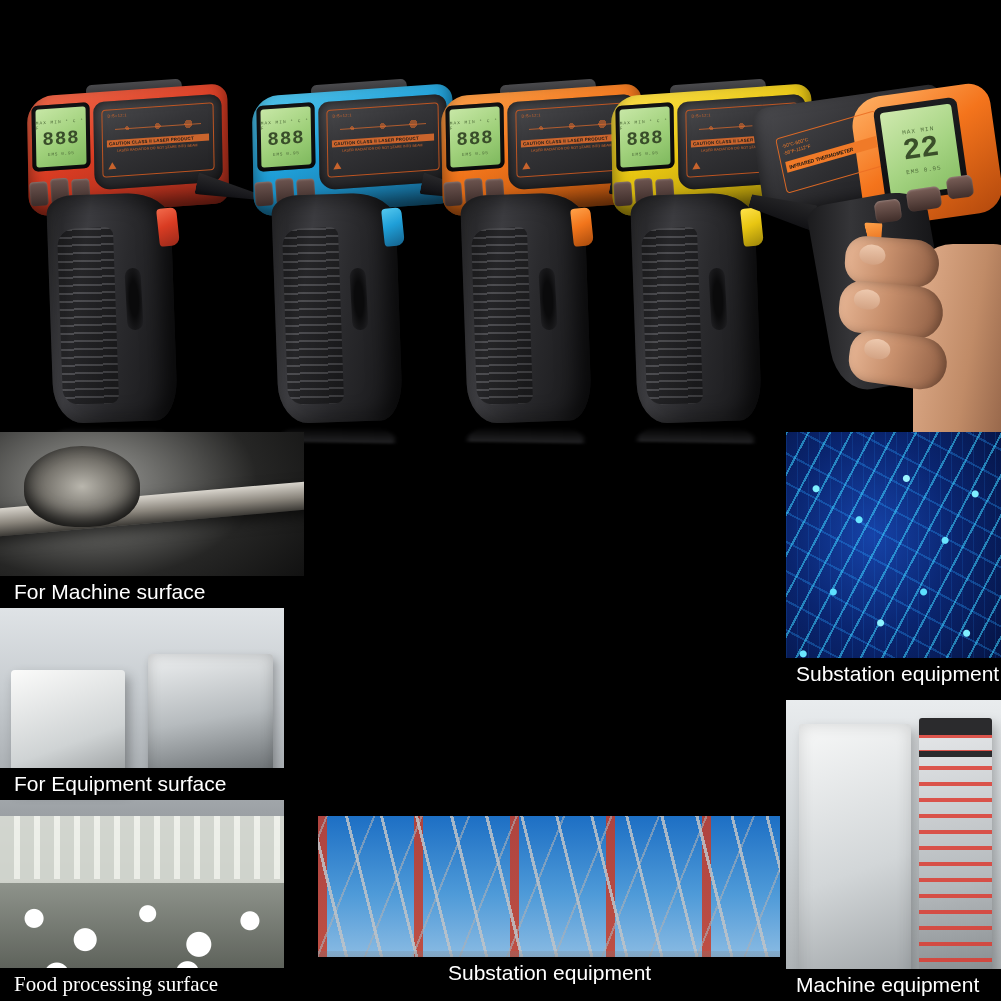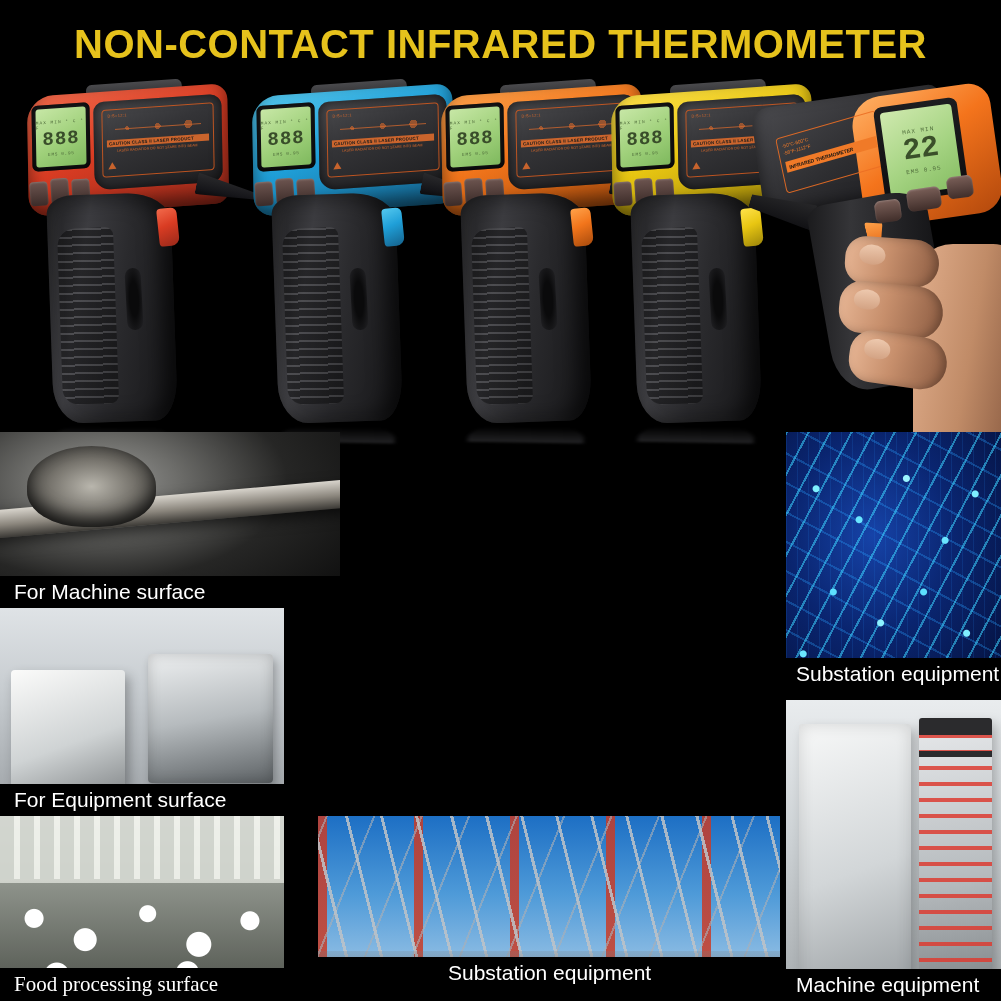--- a/index.html
+++ b/index.html
@@ -403,21 +403,20 @@
       linear-gradient(170deg,#e8eaec,#b4b9bc 60%,#7d8285);
     border-radius: 3px;
     box-shadow: 4px 6px 12px rgba(0,0,0,.25);
   }
 </style>
 </head>
 <body>
 
 <div id="page">
 
-  <div class="title">NON-CONTACT INFRARED THERMOMETER</div>
 
   <div class="hero">
 
     <div class="gun c-red" style="left:8px;  top:4px;">
       <div class="headtop"></div>
       <div class="head"></div>
       <div class="faceplate"></div>
       <div class="label">
         <div class="lab-top">D:S=12:1</div>
         <div class="beamdiag"></div>
@@ -564,28 +563,28 @@
           </div>
         <div class="finger f3">
             <div class="nail"></div>
           </div>
       </div>
     </div>
   </div>
 
   <div class="grid">
 
-    <div class="cell" style="left:0; top:0; width:340px; height:176px;">
+    <div class="cell" style="left:0; top:0; width:304px; height:176px;">
       <div class="photo ph-machine"></div>
       <div class="cap" style="bottom:0;">For Machine surface</div>
     </div>
 
     <div class="cell" style="left:0; top:176px; width:284px; height:208px;">
       <div class="photo ph-equip"></div>
-      <div class="cap" style="bottom:0;">For Equipment surface</div>
+      <div class="cap" style="bottom:16px;">For Equipment surface</div>
     </div>
 
     <div class="cell" style="left:0; top:384px; width:284px; height:185px;">
       <div class="photo ph-food"></div>
       <div class="cap" style="bottom:0;font-family:Liberation Serif, serif;">Food processing surface</div>
     </div>
 
 
     <div class="cell" style="left:318px; top:384px; width:462px; height:173px;">
       <div class="photo ph-substation"></div>

